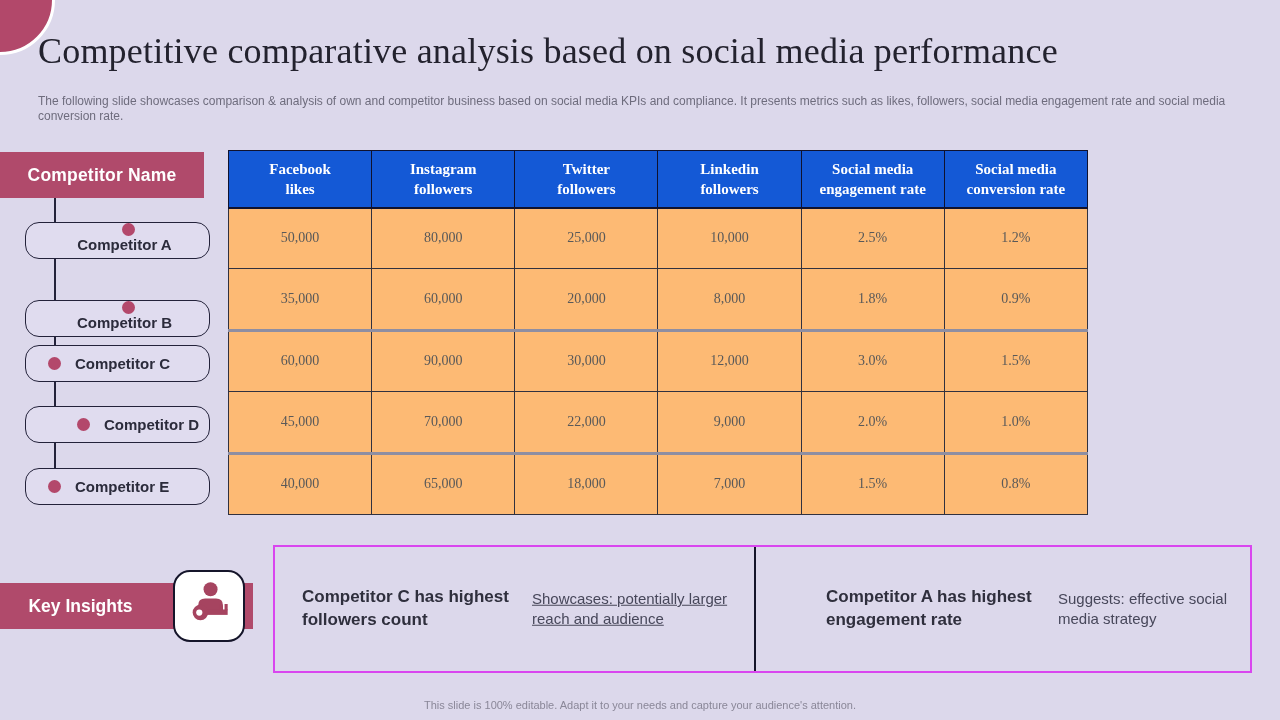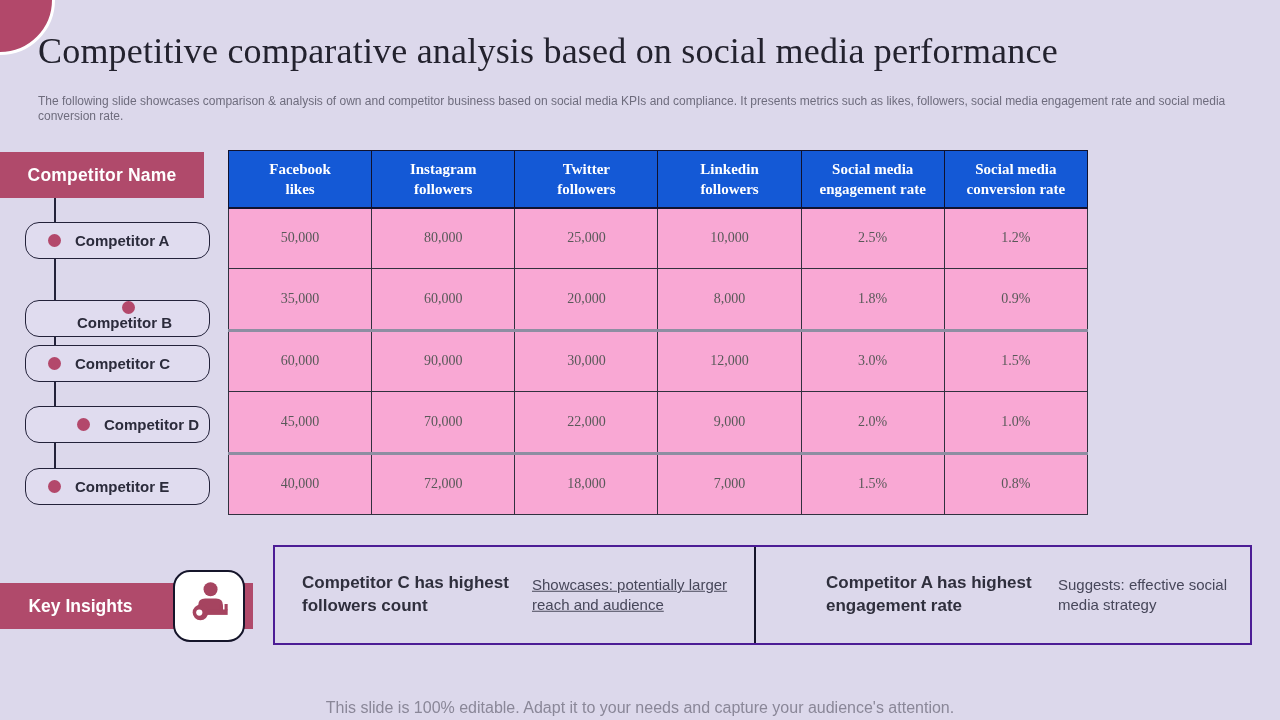--- a/index.html
+++ b/index.html
@@ -52,37 +52,37 @@
     display: flex; align-items: center;
     z-index: 1;
   }
   .pill-dot {
     width: 13px; height: 13px; border-radius: 50%;
     background: #b3486b; margin-left: 22px; flex: 0 0 auto;
   }
   .pill-label {
     margin-left: 14px; font-size: 15px; font-weight: bold; color: #2b2b3b;
   }
-  .pill-a { top: 222px; } .pill-b { top: 300px; flex-direction: column; } .pill-c { top: 344.5px; }
+  .pill-a { top: 222px; flex-direction: column; } .pill-b { top: 300px; flex-direction: column; } .pill-c { top: 344.5px; }
   .pill-d { top: 406px; padding-left: 29px; } .pill-e { top: 467.5px; }
 
   
   .kpi-table {
     position: absolute; left: 228px; top: 150px; width: 860px; height: 365px;
     border-collapse: collapse; table-layout: fixed; font-family: Liberation Serif, serif;
   }
   .kpi-table th {
     background: #1459d6; color: #ffffff;
     font-size: 15px; font-weight: bold; line-height: 1.35;
     height: 57px; text-align: center; vertical-align: middle;
     border: 1px solid #10122e; border-bottom: 2px solid #10122e;
     white-space: pre-line;
   }
   .kpi-table td {
-    background: #f9a8d4; color: #595959;
+    background: #fdba74; color: #595959;
     font-size: 14px; height: 61px; text-align: center; vertical-align: middle;
     border: 1px solid #31313f;
   }
   .kpi-table tr.thick-sep td { border-bottom: 3px solid #8e8ea2; }
 
   
   .insights-band {
     position: absolute; left: 0; top: 583px; width: 253px; height: 46px;
     background: #b04a6b; color: #ffffff;
     display: flex; align-items: center; justify-content: center;
@@ -90,22 +90,22 @@
     font-size: 17.5px; font-weight: bold;
     z-index: 1;
   }
   .insights-icon-box {
     position: absolute; left: 173px; top: 570px; width: 72px; height: 72px;
     background: #ffffff; border: 2px solid #15152a; border-radius: 17px;
     display: flex; align-items: center; justify-content: center;
     z-index: 2;
   }
   .insights-box {
-    position: absolute; left: 273px; top: 545px; width: 979px; height: 100px;
-    border: 2px solid #4c1d95;
+    position: absolute; left: 273px; top: 545px; width: 979px; height: 128px;
+    border: 2px solid #d946ef;
   }
   .insights-divider {
     position: absolute; left: 479px; top: 0; width: 2px; height: 100%;
     background: #15152a;
   }
   .insight-title {
     position: absolute; top: 50%; transform: translateY(-50%);
     font-size: 17px; font-weight: bold; color: #2f2f3d; line-height: 1.35;
   }
   .insight-desc {
@@ -113,21 +113,21 @@
     font-size: 15px; color: #47475a; line-height: 1.35;
   }
   .insight1-title { left: 27px; width: 225px; }
   .insight1-desc  { left: 257px; width: 205px; text-decoration: underline; }
   .insight2-title { left: 551px; width: 230px; }
   .insight2-desc  { left: 783px; width: 175px; }
 
   
   .slide-footer {
     position: absolute; left: 0; top: 699px; width: 1280px;
-    text-align: center; font-size: 16px; color: #8a8798;
+    text-align: center; font-size: 11px; color: #8a8798;
   }
 </style>
 </head>
 <body>
 
 <div class="corner-circle"></div>
 
 <h1 class="slide-title">Competitive comparative analysis based on social media performance</h1>
 <p class="slide-subtitle">The following slide showcases comparison &amp; analysis of own and competitor business based on social media KPIs and compliance. It presents metrics such as likes, followers, social media engagement rate and social media conversion rate.</p>
 
@@ -200,21 +200,21 @@
     <tr class="thick-sep">
       <td>45,000</td>
       <td>70,000</td>
       <td>22,000</td>
       <td>9,000</td>
       <td>2.0%</td>
       <td>1.0%</td>
     </tr>
     <tr>
       <td>40,000</td>
-      <td>72,000</td>
+      <td>65,000</td>
       <td>18,000</td>
       <td>7,000</td>
       <td>1.5%</td>
       <td>0.8%</td>
     </tr>
   </tbody>
 </table>
 
 <div class="insights-band">Key Insights</div>
 

